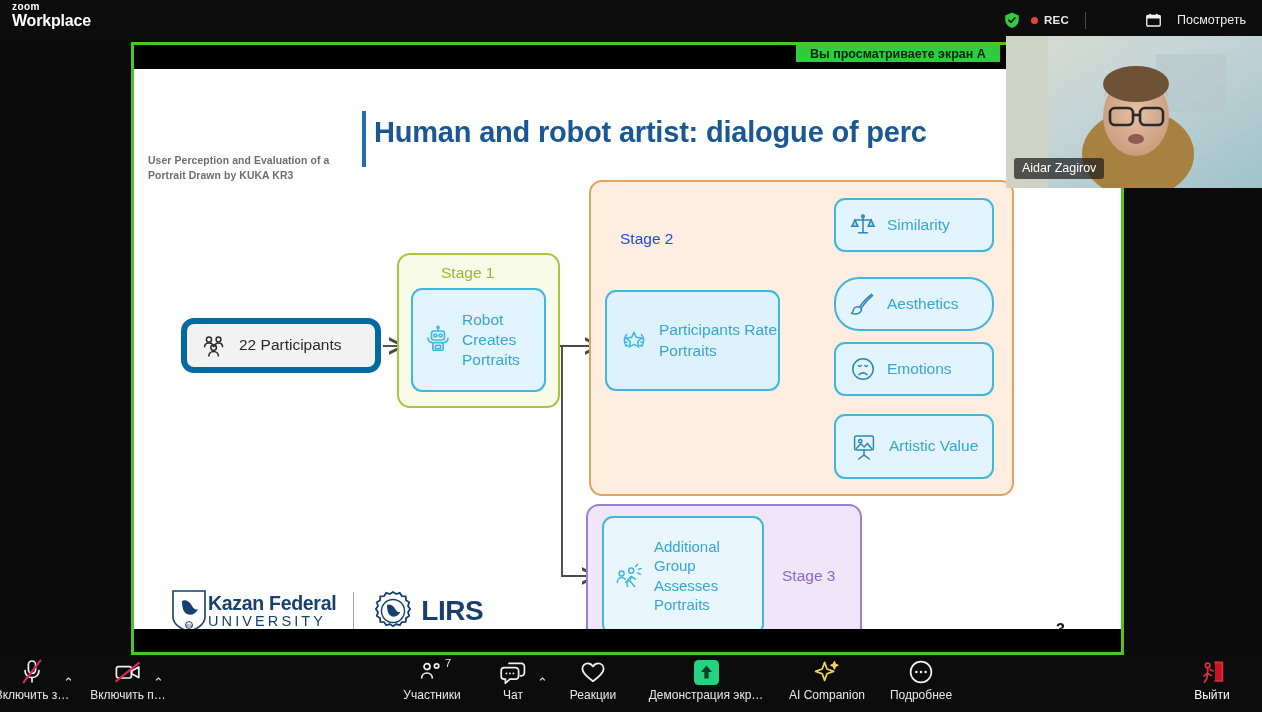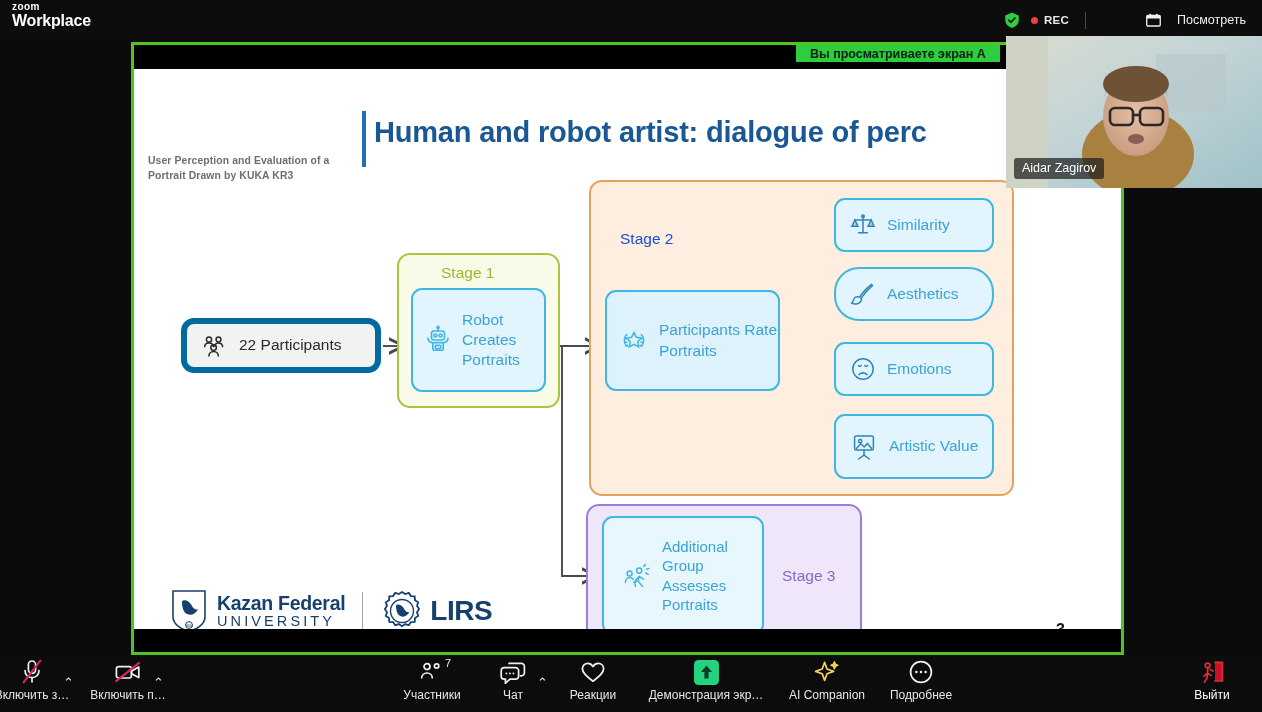--- a/index.html
+++ b/index.html
@@ -54,21 +54,21 @@
   .title-rule { position: absolute; left: 228px; top: 42px; width: 4px; height: 56px; background: #1f6fb2; }
   .slide-title {
     position: absolute; left: 240px; top: 47px;
     color: #1a5795; font-size: 29px; font-weight: 700; white-space: nowrap;
     letter-spacing: -.2px;
   }
   .page-num { position: absolute; left: 922px; top: 552px; font-size: 16px; font-weight: 700; color: #111; }
 
   
   .logos { position: absolute; left: 36px; top: 520px; display: flex; align-items: center; gap: 0; }
-  .kfu-txt { margin-left: 9px; line-height: 1.0; }
+  .kfu-txt { line-height: 1.0; }
   .kfu-txt .k1 { display:block; font-size: 19.5px; font-weight: 700; color: #17406e; letter-spacing: -.3px; }
   .kfu-txt .k2 { display:block; font-size: 14.5px; font-weight: 400; color: #17406e; letter-spacing: 3.1px; }
   .logo-div { width: 1px; height: 38px; background: #9aa7b5; margin: 0 17px; }
   .lirs-txt { font-size: 28px; font-weight: 700; color: #17406e; letter-spacing: -.5px; margin-left: 6px; }
 
   
   .diagram { position: absolute; left: 0; top: 0; width: 987px; height: 560px; }
   .dg-svg { position: absolute; left: 0; top: 0; }
 
   .node { position: absolute; display: flex; align-items: center; border-radius: 11px; }
@@ -100,29 +100,29 @@
     background: #ddf2fc; border: 2px solid #41b6e0; padding-left: 11px; gap: 9px;
   }
   .n-rate .lbl { color: #3aa4d6; }
 
   .metric {
     width: 160px; height: 54px; background: #e2f4fd; border: 2px solid #41b6e0;
     padding-left: 14px; gap: 11px; left: 700px;
   }
   .metric .lbl { color: #3aa4d6; }
   .m1 { top: 129px; }
-  .m2 { top: 198px; border-radius: 25px; }
+  .m2 { top: 208px; border-radius: 25px; }
   .m3 { top: 273px; }
   .m4 { top: 345px; height: 65px; }
 
   .s3-box { left: 452px; top: 435px; width: 276px; height: 143px; background: #f0e6fa; border: 2px solid #9b7fd4; }
   .s3-label { left: 648px; top: 498px; color: #8668c6; }
   .n-addgroup {
     left: 468px; top: 447px; width: 162px; height: 119px;
-    background: #e7f7fd; border: 2px solid #41b6e0; padding-left: 18px; gap: 8px;
+    background: #e7f7fd; border: 2px solid #41b6e0; padding-left: 10px; gap: 8px;
   }
   .n-addgroup .lbl { color: #3aa4d6; font-size: 15px; }
 
   
   .vthumb { position: absolute; left: 1006px; top: 36px; width: 256px; height: 152px; overflow: hidden; background:#b9cfd4; }
   .vbg { position:absolute; inset:0; }
   .vname {
     position: absolute; left: 8px; bottom: 9px; background: rgba(30,30,30,.72);
     color: #fff; font-size: 12.5px; padding: 3px 8px 4px; border-radius: 3px;
   }

